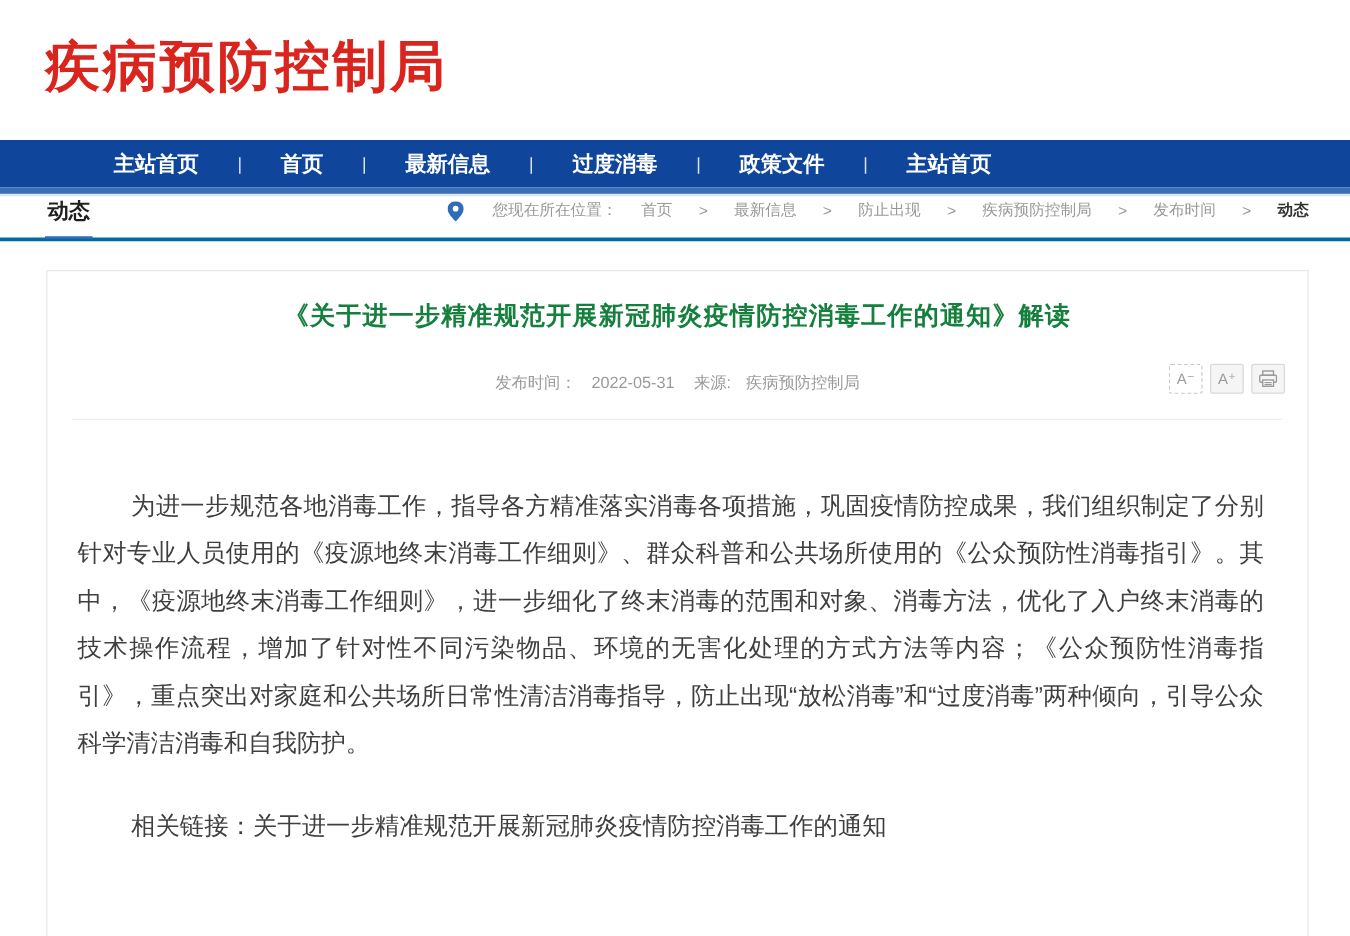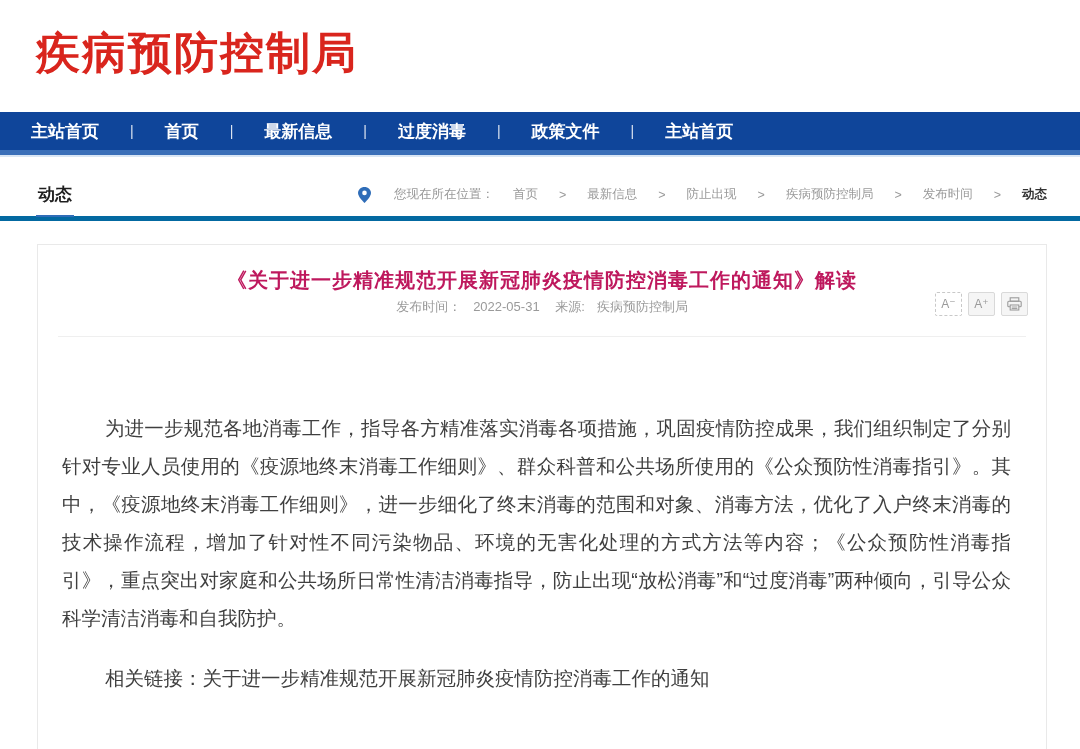--- a/index.html
+++ b/index.html
@@ -4,55 +4,55 @@
 <style>
   * { margin:0; padding:0; box-sizing:border-box; }
   html,body { width:1080px; height:749px; background:#ffffff; overflow:hidden;
               font-family:"Liberation Sans","DejaVu Sans",sans-serif; }
 
   
   .site-header { height:112px; padding:24px 0 0 36px; background:#ffffff; }
   .site-logo { font-size:44px; font-weight:bold; color:#d9251d; letter-spacing:2px; cursor:pointer; }
 
   
-  .main-nav { height:38px; background:#0f459a; display:flex; align-items:center; }
+  .main-nav { height:38px; background:#0f459a; display:flex; align-items:center; padding-left:60px; }
   .nav-item { color:#ffffff; font-size:17px; font-weight:bold; padding:0 31px; cursor:pointer; white-space:nowrap; }
   .nav-sep { color:#ffffff; opacity:.85; font-size:14px; font-weight:normal; }
   .nav-strip { height:7px; background:#3a6fb8; border-bottom:2px solid #d9e6f4; }
 
   
-  .crumb-bar { height:64px; display:flex; justify-content:space-between; align-items:flex-end;
-               border-bottom:5px solid #0369a1; padding:0 33px 0 36px; background:#fff; }
+  .crumb-bar { height:36px; display:flex; justify-content:space-between; align-items:flex-end;
+               border-bottom:3px solid #0369a1; padding:0 33px 0 36px; background:#fff; }
   .section-title { font-size:17px; font-weight:bold; color:#1f1f1f; padding:0 2px 9px 2px;
                    border-bottom:2px solid #2f6db8; margin-bottom:-1px; cursor:pointer; }
   .crumb-right { display:flex; align-items:center; gap:19px; font-size:12.5px; color:#999;
                  padding-bottom:13px; }
   .crumb-right .pin { width:13px; height:16px; margin-right:4px; }
   .crumb-link { color:#999; cursor:pointer; }
   .crumb-sep { color:#999; padding:0 2px; }
   .crumb-current { color:#333; font-weight:bold; }
 
   
   .article-box { margin:23px 33px 0 37px; border:1px solid #e9e9e9; background:#fff;
                  height:620px; padding-top:22px; }
-  .article-title { text-align:center; font-size:20px; font-weight:bold; color:#be185d;
+  .article-title { text-align:center; font-size:20px; font-weight:bold; color:#15803d;
                    letter-spacing:1px; }
-  .meta-row { position:relative; height:26px; line-height:26px; }
+  .meta-row { position:relative; margin-top:27px; height:26px; line-height:26px; }
   .meta-text { text-align:center; font-size:13px; color:#9a9a9a; }
   .meta-text span { margin:0 6px; }
   .tools { position:absolute; right:18px; top:-2px; display:flex; gap:6px; }
   .tool-btn { min-width:27px; height:24px; display:flex; align-items:center; justify-content:center;
               font-size:12px; color:#9a9a9a; background:#f5f5f5; border:1px solid #d9d9d9;
               border-radius:2px; cursor:pointer; padding:0 4px; }
   .tool-btn.dashed { background:#ffffff; border:1px dashed #c9c9c9; }
   .meta-divider { margin:16px 20px 0 20px; border-top:1px solid #efefef; }
 
   .article-body { padding:50px 35px 0 24px; font-size:19.5px; line-height:38px; color:#3f3f3f;
                   text-align:justify; }
-  .article-body p { text-indent:2.2em;margin-top:22px; }
+  .article-body p { text-indent:2.2em; }
   .related-row { margin-top:28px; text-indent:2.2em; }
   .related-link { color:#3f3f3f; cursor:pointer; }
 </style>
 </head>
 <body>
 
 <header class="site-header">
   <div class="site-logo">疾病预防控制局</div>
 </header>
 

